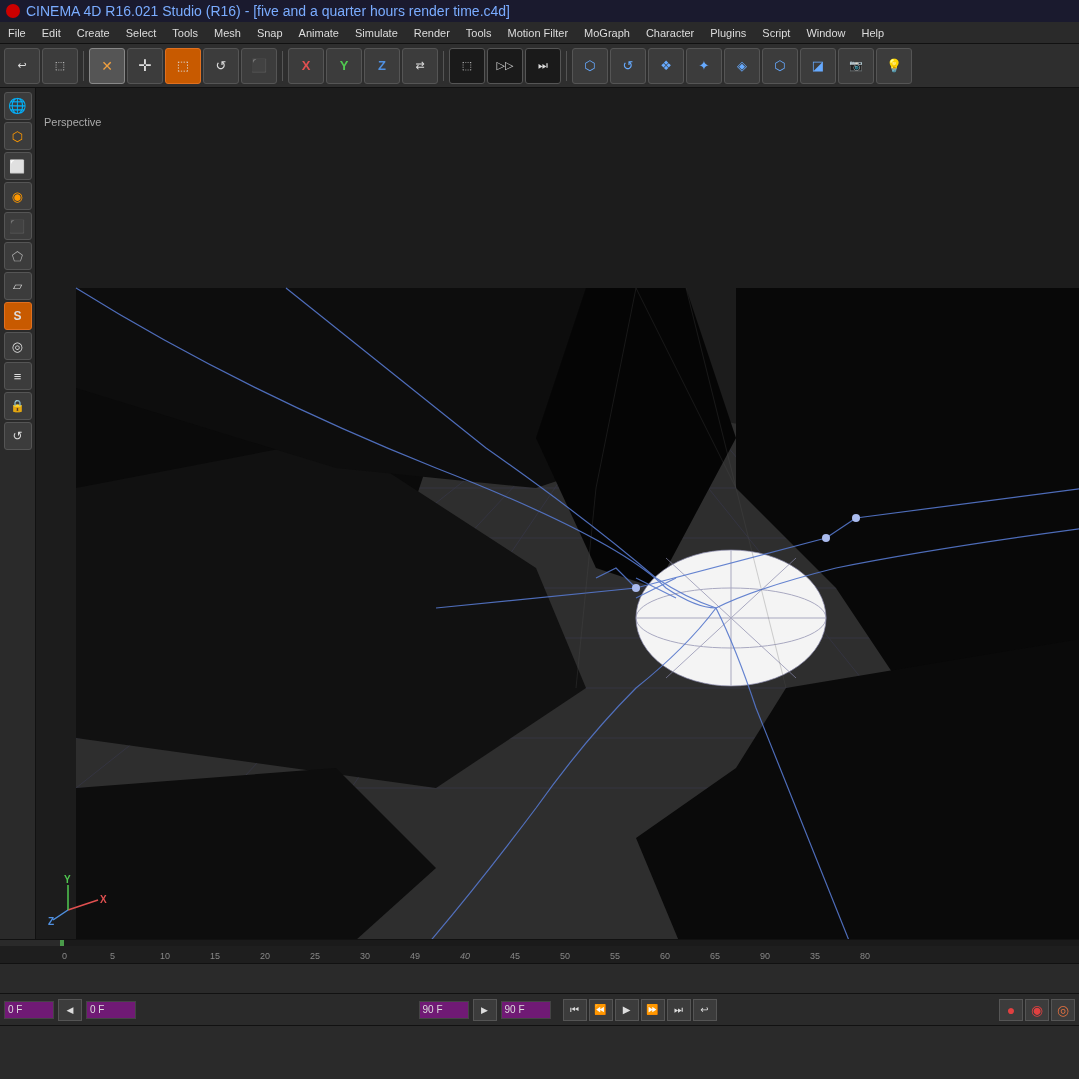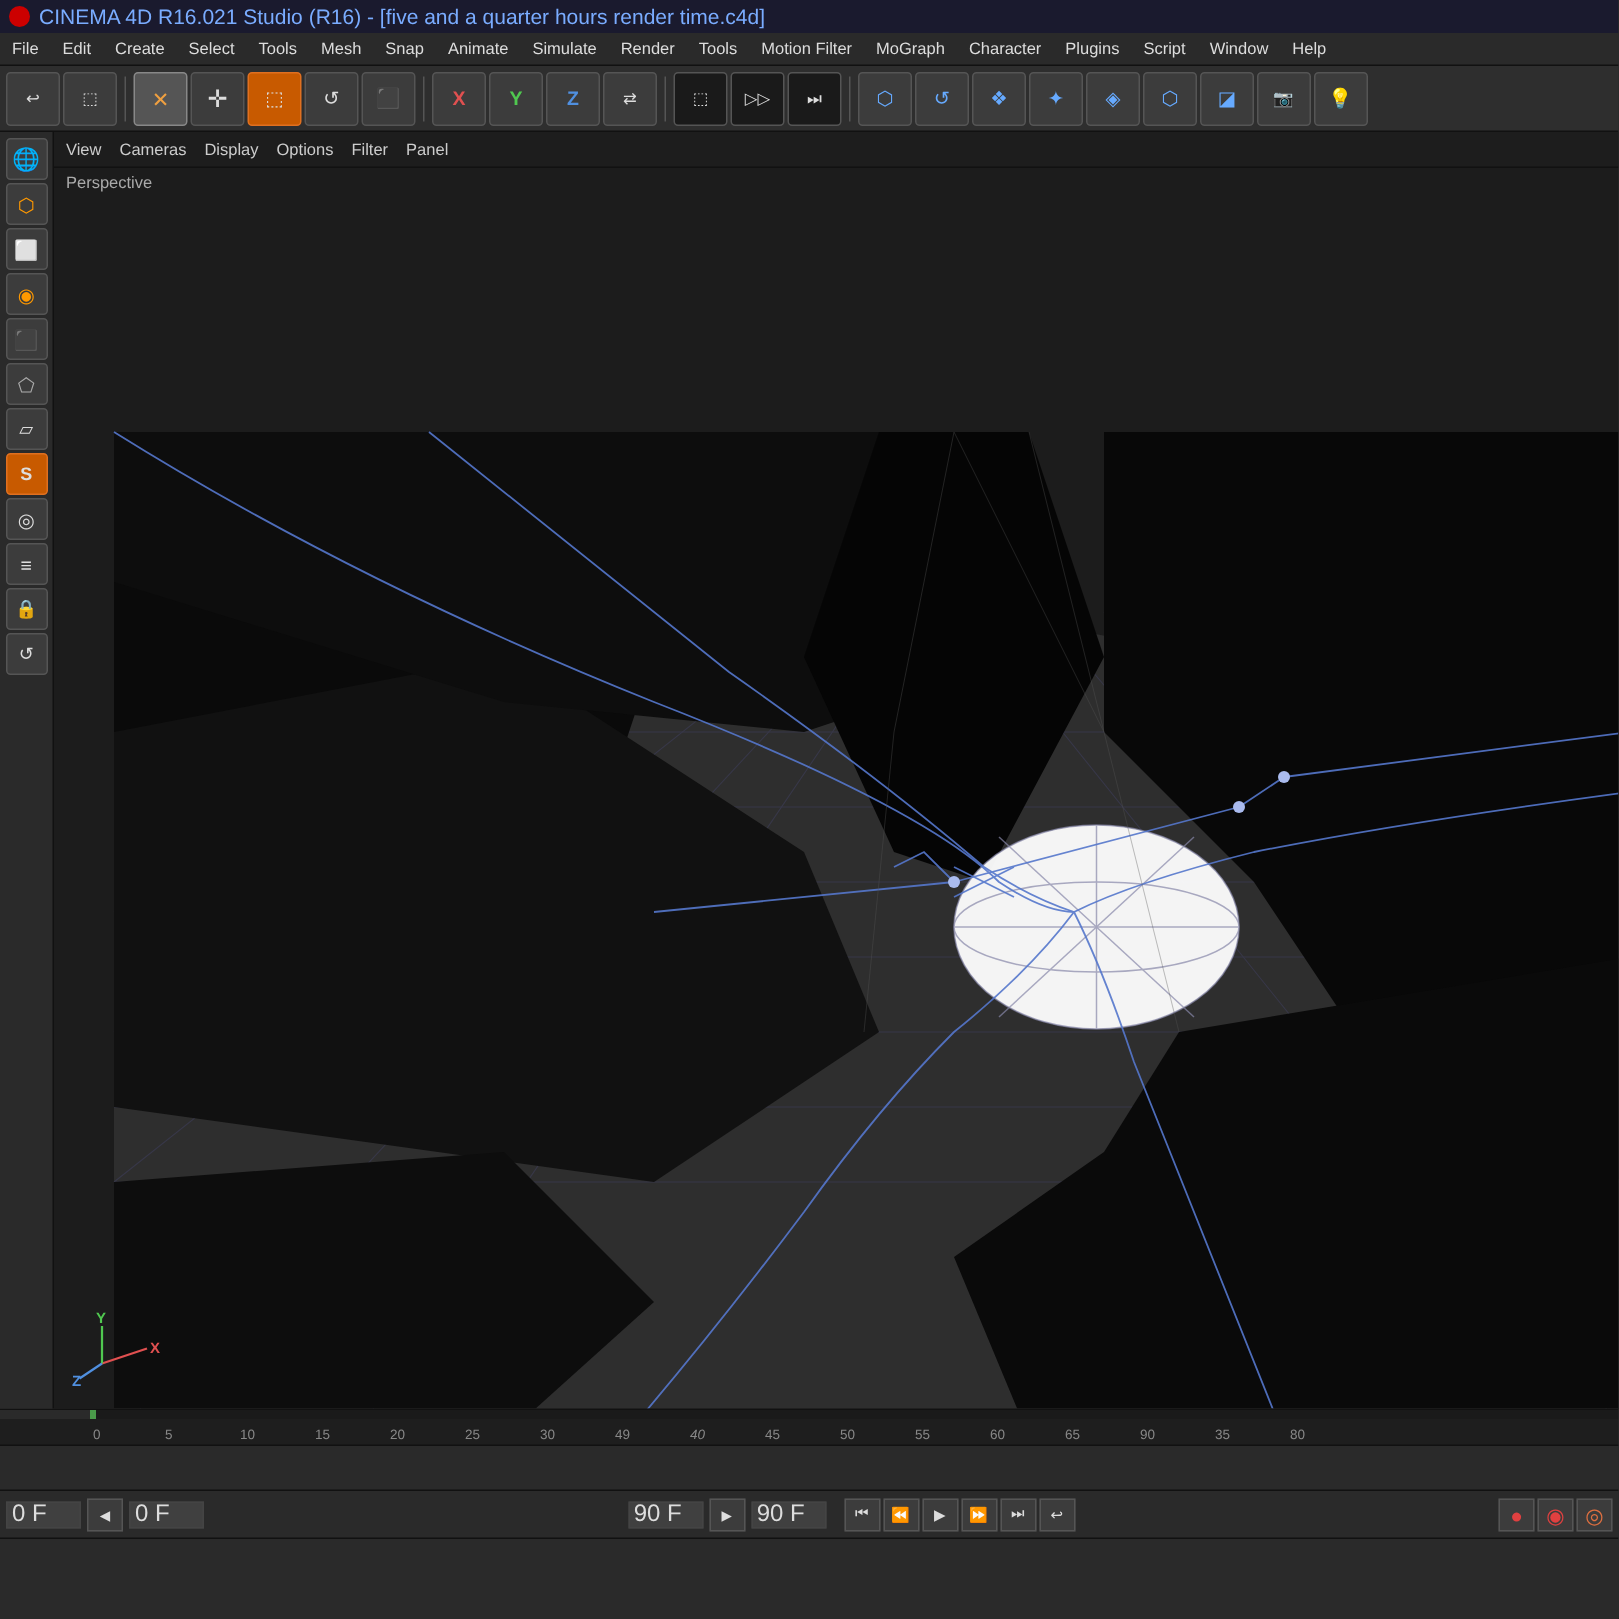--- a/index.html
+++ b/index.html
@@ -183,24 +183,24 @@
     #timeline-controls {
       height: 32px;
       background: #2a2a2a;
       display: flex;
       align-items: center;
       padding: 0 4px;
       gap: 4px;
       border-bottom: 1px solid #111;
     }
     .tl-input {
-      background: #404040;
+      background: #701a75;
       border: 1px solid #444;
       color: #ddd;
-      font-size: 16px;
+      font-size: 10px;
       width: 50px;
       height: 18px;
       padding: 0 3px;
     }
     .tl-btn {
       width: 24px; height: 22px;
       background: #3c3c3c;
       border: 1px solid #555;
       display: flex; align-items: center; justify-content: center;
       cursor: pointer; color: #ddd; font-size: 10px;
@@ -284,28 +284,20 @@
     <div class="side-btn" style="font-size:12px;">▱</div>
     <div class="side-btn orange" style="font-weight:bold; font-size:12px;">S</div>
     <div class="side-btn" style="font-size:13px;">◎</div>
     <div class="side-btn" style="font-size:13px;">≡</div>
     <div class="side-btn" style="font-size:12px;">🔒</div>
     <div class="side-btn" style="font-size:12px;">↺</div>
   </div>
 
   <div id="viewport">
     
-    <div id="viewport-topbar">
-      <span class="vp-menu">View</span>
-      <span class="vp-menu">Cameras</span>
-      <span class="vp-menu">Display</span>
-      <span class="vp-menu">Options</span>
-      <span class="vp-menu">Filter</span>
-      <span class="vp-menu">Panel</span>
-    </div>
 
     
     <div id="perspective-label">Perspective</div>
 
     
     <svg id="scene-svg" xmlns="http://www.w3.org/2000/svg">
       <defs>
         <radialGradient id="bgGrad" cx="50%" cy="40%" r="60%">
           <stop offset="0%" style="stop-color:#4a4a4a"></stop>
           <stop offset="100%" style="stop-color:#111"></stop>

